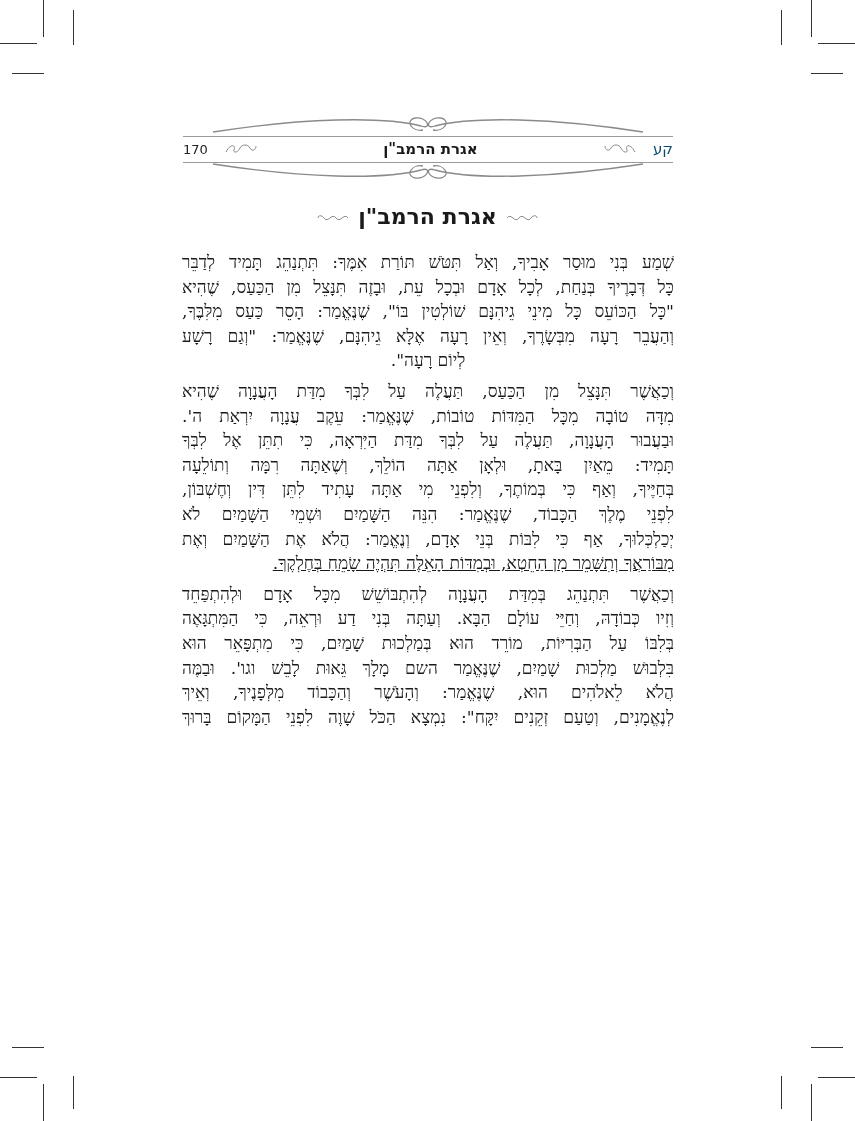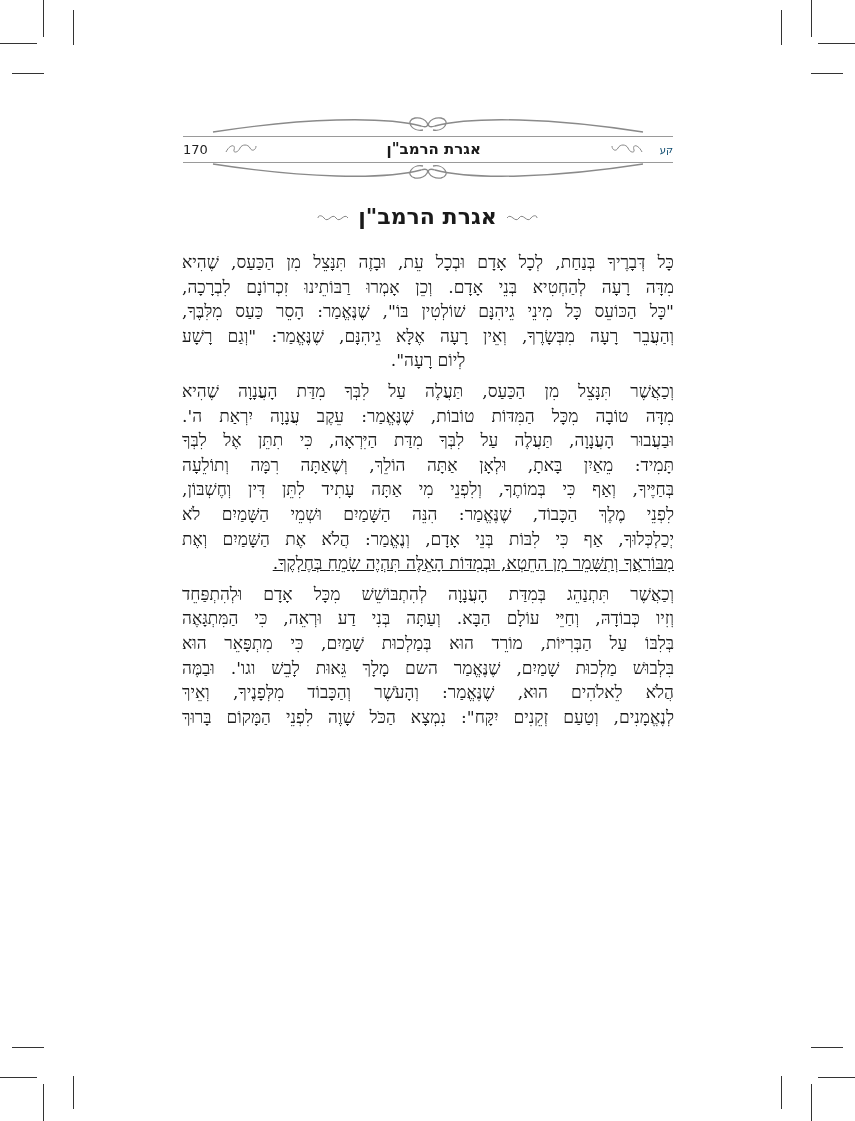--- a/index.html
+++ b/index.html
@@ -14,21 +14,21 @@
     .header {
       position: absolute; left: 183px; top: 112px; width: 490px; height: 68px;
     }
     .header svg.swirl { position: absolute; left: 0; width: 490px; height: 22px; }
     .header .rule { position: absolute; left: 0; width: 490px; height: 1px; background: #9a9a9a; }
     .header .row {
       position: absolute; left: 0; top: 26px; width: 490px; height: 22px;
       display: flex; align-items: center; justify-content: space-between;
     }
     .page-num { font-family: "DejaVu Sans", "Liberation Sans", sans-serif; font-size: 13px; color: #222; direction: ltr; }
-    .page-heb { font-family: "DejaVu Sans", "Liberation Sans", sans-serif; font-size: 10px; color: #0c4a6e; direction: rtl; }
+    .page-heb { font-family: "DejaVu Sans", "Liberation Sans", sans-serif; font-size: 15px; color: #0c4a6e; direction: rtl; }
     .run-title { font-family: "DejaVu Sans", "Liberation Sans", sans-serif; font-weight: bold; font-size: 15px; direction: rtl; }
     .orn { display: inline-block; width: 34px; height: 14px; }
     .side { display: flex; align-items: center; gap: 16px; }
 
     .title {
       position: absolute; left: 0; width: 855px; top: 204px; text-align: center;
       font-family: "DejaVu Sans", "Liberation Sans", sans-serif; font-weight: bold; font-size: 22px;
       direction: rtl;
     }
     .title .t-orn { display: inline-block; width: 34px; height: 12px; vertical-align: middle; margin: 0 8px; }
@@ -97,22 +97,22 @@
 <div class="title">
   <svg class="t-orn" viewBox="0 0 34 12">
     <path d="M2 6 C 6 0, 10 12, 14 6 C 18 0, 22 12, 26 6 C 28 3, 32 3, 32 6" stroke="#888" stroke-width="1" fill="none"></path>
   </svg><span>אגרת הרמב"ן</span><svg class="t-orn" viewBox="0 0 34 12">
     <path d="M32 6 C 28 0, 24 12, 20 6 C 16 0, 12 12, 8 6 C 6 3, 2 3, 2 6" stroke="#888" stroke-width="1" fill="none"></path>
   </svg>
 </div>
 
 <div class="body">
   <p>
+    <span class="line">שְׁמַע בְּנִי מוּסַר אָבִיךָ, וְאַל תִּטֹּשׁ תּוֹרַת אִמֶּךָ: תִּתְנַהֵג תָּמִיד לְדַבֵּר</span>
     <span class="line">כָּל דְּבָרֶיךָ בְּנַחַת, לְכָל אָדָם וּבְכָל עֵת, וּבָזֶה תִּנָּצֵל מִן הַכַּעַס, שֶׁהִיא</span>
-    <span class="line">מִדָּה רָעָה לְהַחְטִיא בְּנֵי אָדָם. וְכֵן אָמְרוּ רַבּוֹתֵינוּ זִכְרוֹנָם לִבְרָכָה,</span>
     <span class="line">"כָּל הַכּוֹעֵס כָּל מִינֵי גֵיהִנָּם שׁוֹלְטִין בּוֹ", שֶׁנֶּאֱמַר: הָסֵר כַּעַס מִלִּבֶּךָ,</span>
     <span class="line">וְהַעֲבֵר רָעָה מִבְּשָׂרֶךָ, וְאֵין רָעָה אֶלָּא גֵיהִנָּם, שֶׁנֶּאֱמַר: "וְגַם רָשָׁע</span>
     <span class="line center">לְיוֹם רָעָה".</span>
   </p>
   <p>
     <span class="line">וְכַאֲשֶׁר תִּנָּצֵל מִן הַכַּעַס, תַּעֲלֶה עַל לִבְּךָ מִדַּת הָעֲנָוָה שֶׁהִיא</span>
     <span class="line">מִדָּה טוֹבָה מִכָּל הַמִּדּוֹת טוֹבוֹת, שֶׁנֶּאֱמַר: עֵקֶב עֲנָוָה יִרְאַת ה'.</span>
     <span class="line">וּבַעֲבוּר הָעֲנָוָה, תַּעֲלֶה עַל לִבְּךָ מִדַּת הַיִּרְאָה, כִּי תִתֵּן אֶל לִבְּךָ</span>
     <span class="line">תָּמִיד: מֵאַיִן בָּאתָ, וּלְאָן אַתָּה הוֹלֵךְ, וְשֶׁאַתָּה רִמָּה וְתוֹלֵעָה</span>
     <span class="line">בְּחַיֶּיךָ, וְאַף כִּי בְּמוֹתֶךָ, וְלִפְנֵי מִי אַתָּה עָתִיד לִתֵּן דִּין וְחֶשְׁבּוֹן,</span>

